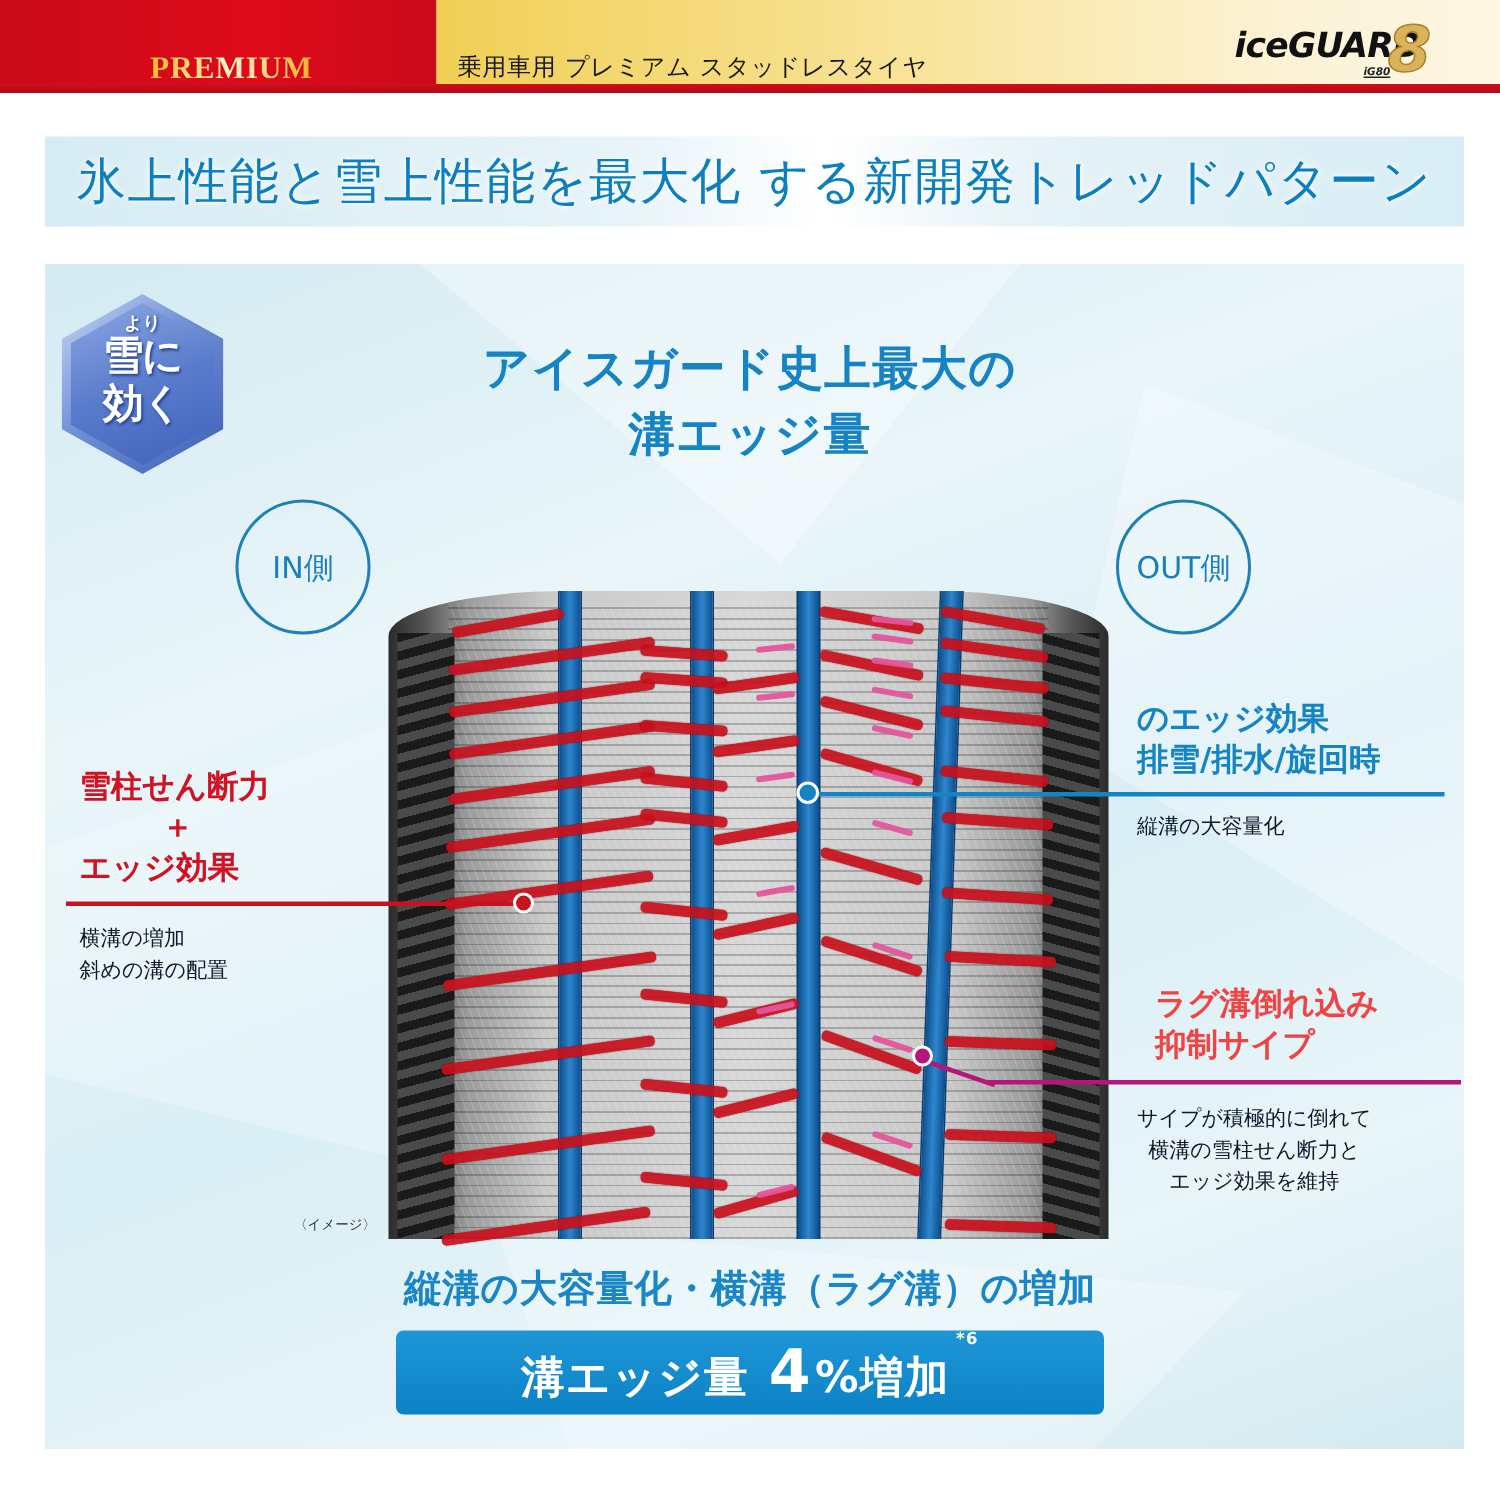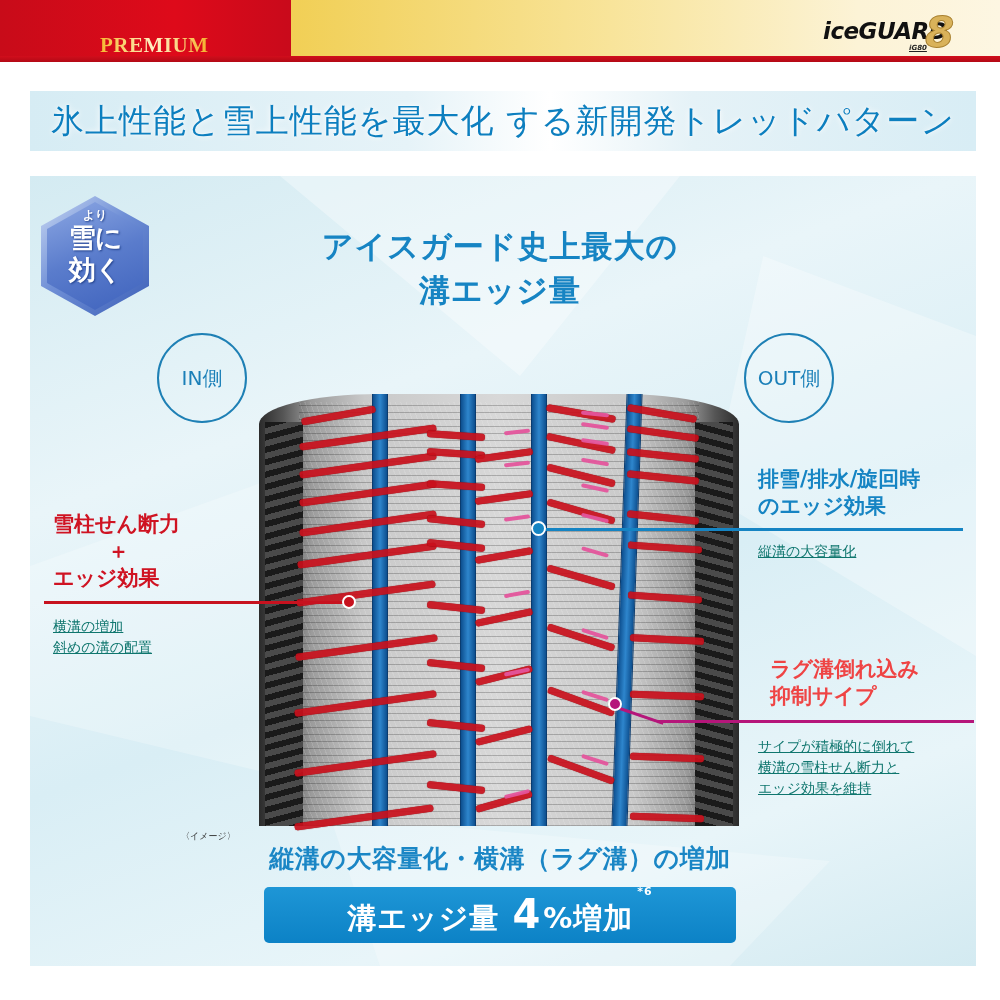--- a/index.html
+++ b/index.html
@@ -75,56 +75,57 @@
   .shoulder.left { left: 6px; }
   .shoulder.right { right: 6px; background: repeating-linear-gradient(15deg, #1a1a1a 0 6px, #4a4a4a 6px 12px); }
   .groove { position: absolute; top: 12px; width: 16px; height: 432px;
     background: linear-gradient(90deg, #0d4f8f, #2e86cd 50%, #0d4f8f); border-left: 1px solid #0a3c70; border-right: 1px solid #0a3c70; }
   .g1 { left: 113px; } .g2 { left: 201px; } .g3 { left: 272px; } .g4 { left: 360px; transform: skewX(-2deg); }
   .lug { position: absolute; height: 7px; border-radius: 3px; background: #c9101c; opacity: 0.92; box-shadow: 0 0 1px #7a0008; }
   .sipe { position: absolute; height: 4px; border-radius: 2px; background: #e4559c; opacity: 0.95; }
 
   
   .callout-title { position: absolute; font-weight: bold; font-size: 21px; line-height: 27px; }
-  .callout-desc { position: absolute; font-size: 14px; color: #0f766e; line-height: 21px; text-decoration: underline; }
+  .callout-desc { position: absolute; font-size: 14px; color: #0f172a; line-height: 21px; }
   .left-title { left: 53px; top: 511px; color: #cf1322; }
   .left-title .plus { display: block; padding-left: 55px; }
   .left-line { position: absolute; left: 44px; top: 601px; width: 307px; height: 3px; background: #c7121f; }
   .left-dot { position: absolute; left: 342px; top: 595px; width: 14px; height: 14px; border-radius: 50%; background: #c7121f; border: 2px solid #fff; }
   .left-desc { left: 53px; top: 616px; }
 
   .right-title { left: 758px; top: 466px; color: #1584c3; }
   .right-line { position: absolute; left: 540px; top: 528px; width: 423px; height: 3px; background: #1584c3; }
   .right-dot { position: absolute; left: 531px; top: 521px; width: 15px; height: 15px; border-radius: 50%; background: #1584c3; border: 2px solid #fff; }
   .right-desc { left: 758px; top: 541px; }
 
   .pink-title { left: 758px; top: 656px; color: #ef4444; margin-left: 12px; }
   .pink-line { position: absolute; left: 658px; top: 720px; width: 316px; height: 3px; background: #b5167a; }
   .pink-diag { position: absolute; left: 614px; top: 705px; width: 52px; height: 3px; background: #b5167a; transform: rotate(19deg); transform-origin: left center; }
   .pink-dot { position: absolute; left: 608px; top: 697px; width: 14px; height: 14px; border-radius: 50%; background: #b5167a; border: 2px solid #fff; }
-  .pink-desc { left: 758px; top: 736px; }
-
-  .image-note { position: absolute; left: 181px; top: 810px; font-size: 9px; color: #333; margin-top: 20px; }
+  .pink-desc { left: 758px; top: 736px; text-align: center; }
+
+  .image-note { position: absolute; left: 196px; top: 810px; font-size: 9px; color: #333; }
 
   .bottom-sub { position: absolute; left: 0; width: 1000px; top: 842px; text-align: center; color: #1a86c5;
     font-size: 25px; font-weight: bold; letter-spacing: 0.5px; }
   .bottom-box { position: absolute; left: 264px; top: 887px; width: 472px; height: 56px; border-radius: 5px;
     background: linear-gradient(180deg, #1e96d6, #0c82c6); display: flex; align-items: center; justify-content: center; }
   .bottom-box-text { color: #ffffff; font-size: 29px; font-weight: bold; letter-spacing: 1px; }
   .bottom-box-num { font-size: 40px; margin: 0 2px; }
   .bottom-box-note { font-size: 11px; vertical-align: top; position: relative; top: -6px; margin-left: 4px; }
 </style>
 </head>
 <body>
 
 <div class="header">
   <div class="header-red"></div>
   <div class="header-gold"></div>
   <div class="header-stripe"></div>
   <div class="premium">PREMIUM</div>
+  <div class="subtitle">乗用車用 プレミアム スタッドレスタイヤ</div>
   <div class="brand">
     <span class="brand-ice">iceGUARD</span>
     <span class="brand-ig">iG80</span>
     <span class="brand-8">8</span>
   </div>
 </div>
 
 <div class="headline">
   <span class="headline-text">氷上性能と雪上性能を最大化 する新開発トレッドパターン</span>
 </div>
@@ -244,22 +245,22 @@
   <div>エッジ効果</div>
 </div>
 <div class="left-line"></div>
 <div class="left-dot"></div>
 <div class="callout-desc left-desc">
   <div>横溝の増加</div>
   <div>斜めの溝の配置</div>
 </div>
 
 <div class="callout-title right-title">
+  <div>のエッジ効果</div>
   <div>排雪/排水/旋回時</div>
-  <div>のエッジ効果</div>
 </div>
 <div class="right-line"></div>
 <div class="right-dot"></div>
 <div class="callout-desc right-desc">
   <div>縦溝の大容量化</div>
 </div>
 
 <div class="callout-title pink-title">
   <div>ラグ溝倒れ込み</div>
   <div>抑制サイプ</div>

